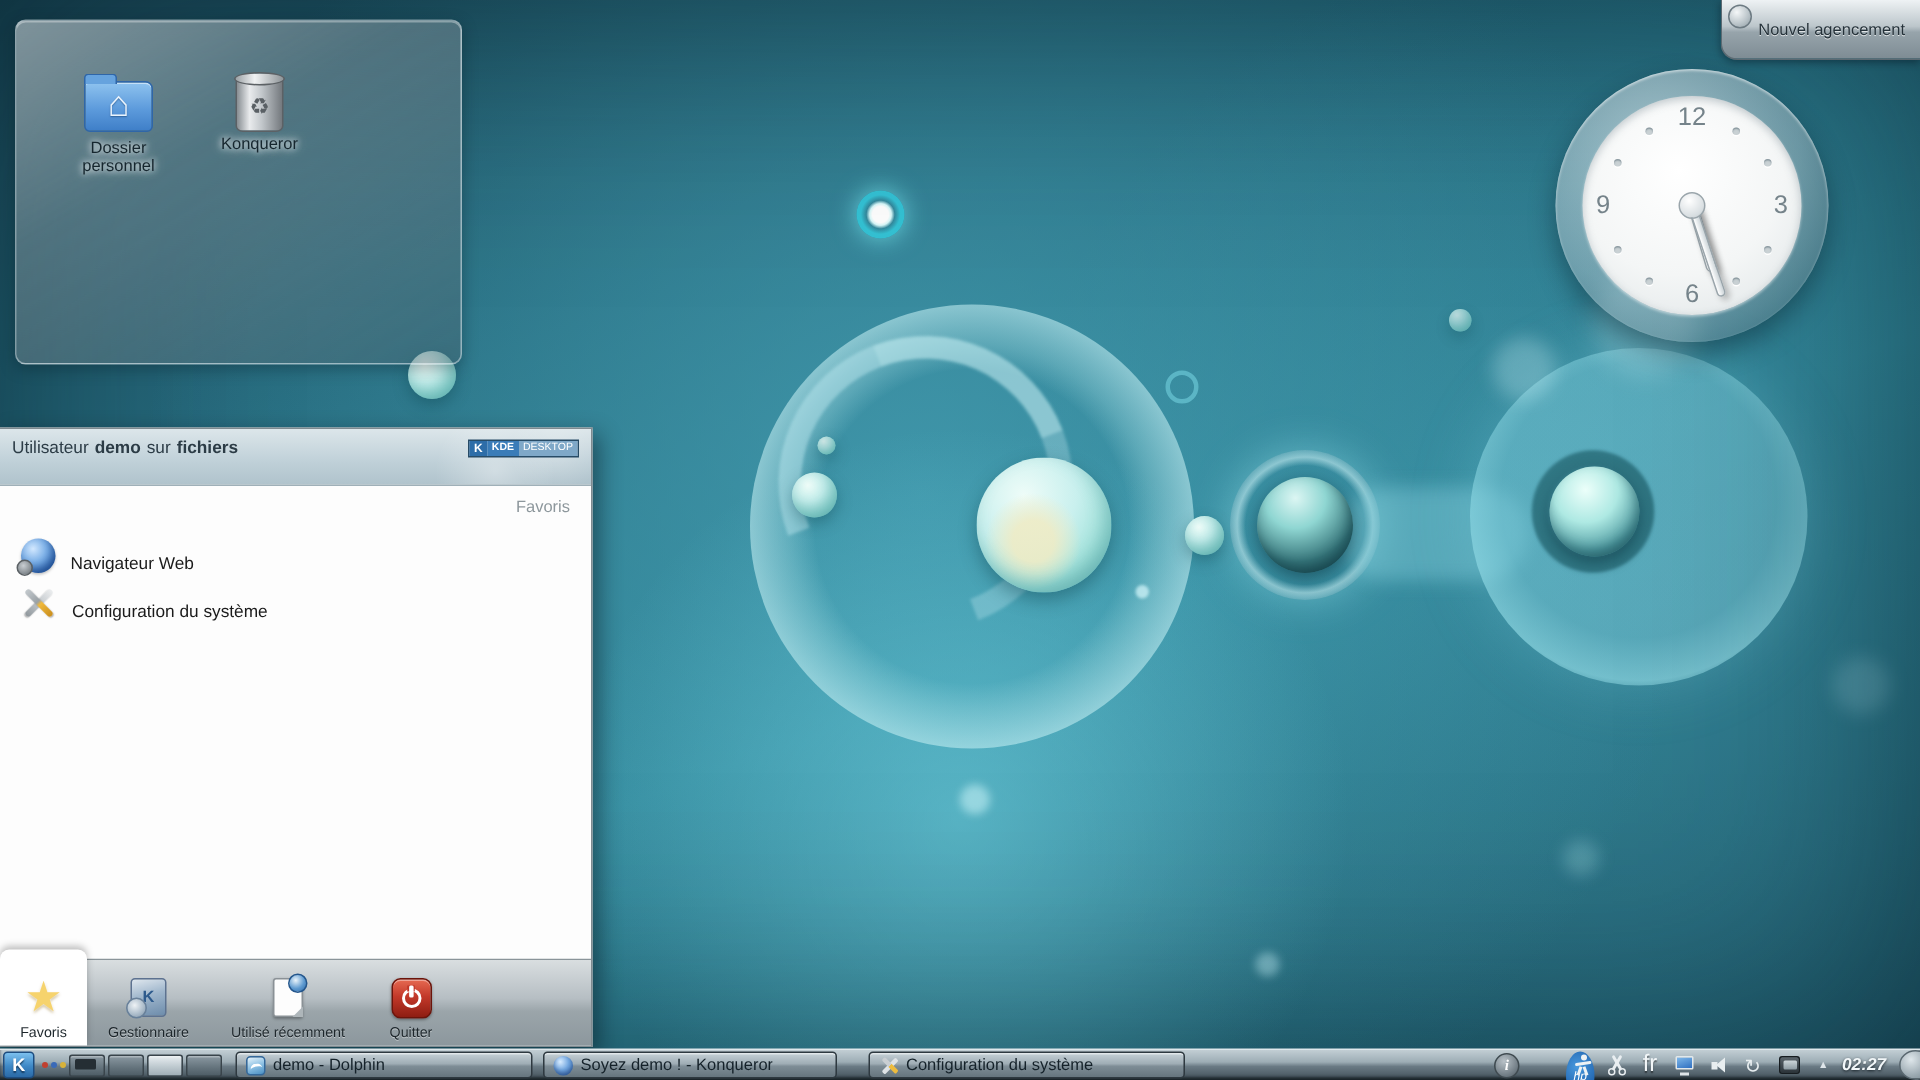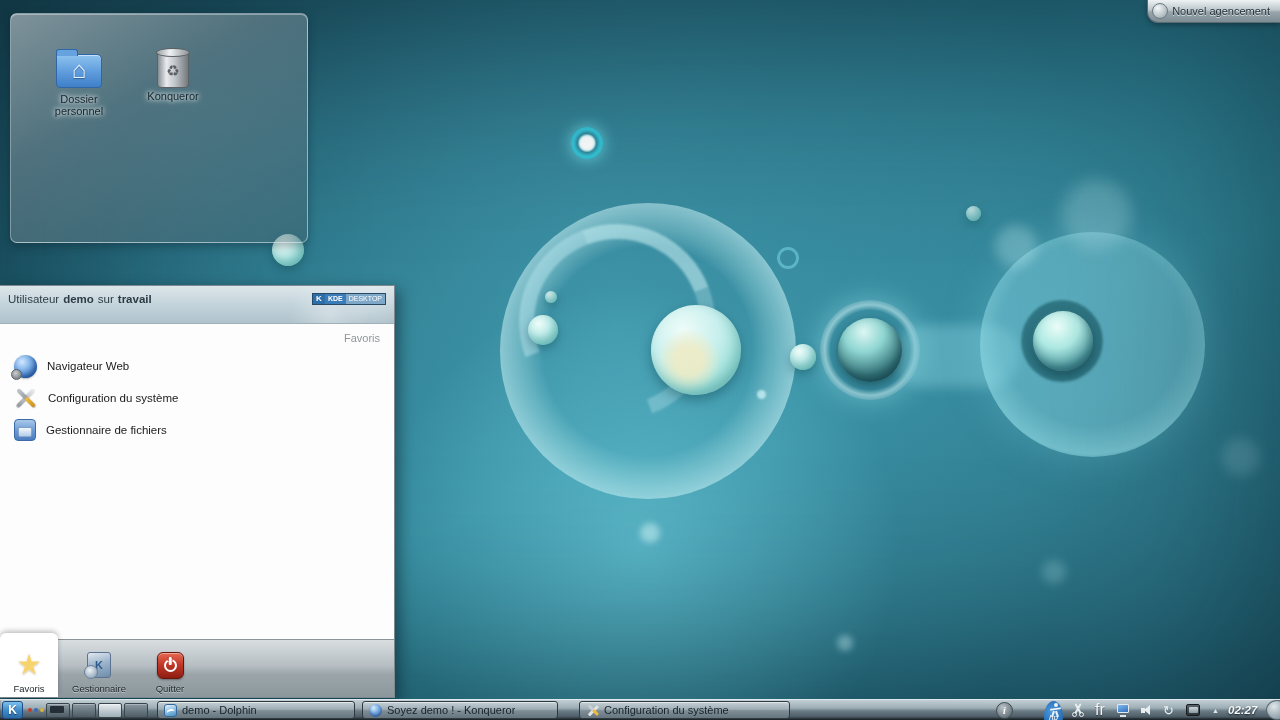--- a/index.html
+++ b/index.html
@@ -96,21 +96,21 @@
   .hour-dot { position:absolute; width:5px; height:5px; border-radius:50%; background:#c9d1d4;
     box-shadow: inset 0 1px 1px rgba(90,110,120,.6), 0 1px 0 #fff; }
   .hand { position:absolute; left:50%; top:50%; transform-origin:50% 0; border-radius:4px;
     background: linear-gradient(90deg,#ffffff,#cdd5d9); border:1px solid #9aa5ab; box-shadow:2px 3px 4px rgba(0,0,0,.25); }
   .hand-hour { width:7px; height:46px; margin-left:-3.5px; transform:rotate(-16.5deg); }
   .hand-min { width:6px; height:64px; margin-left:-3px; transform:rotate(-18.5deg); }
   .knob { position:absolute; left:50%; top:50%; width:18px; height:18px; margin:-9px 0 0 -9px; border-radius:50%;
     background: radial-gradient(circle at 38% 30%, #ffffff, #d8dee1 70%, #b9c2c6); border:1px solid #9aa5ab; }
 
   
-  #toolbox { position:absolute; right:0; top:0; height:23px; padding:0 10px 0 24px; display:flex; align-items:center;
+  #toolbox { position:absolute; right:0; top:0; height:40px; padding:0 10px 0 24px; display:flex; align-items:center;
     background: linear-gradient(180deg,#eef2f4 0%, #bcc6cb 45%, #97a4ab 55%, #7e8c94 100%);
     border:1px solid #5c6a72; border-top:none; border-right:none; border-radius:0 0 0 11px;
     font-size:11px; color:#243139; text-shadow:0 1px 0 rgba(255,255,255,.7); box-shadow:0 2px 5px rgba(0,10,20,.35); cursor:pointer; }
   #toolbox .tb-icon { position:absolute; left:4px; top:3px; width:16px; height:16px; border-radius:50%;
     background: radial-gradient(circle at 35% 30%, #f4f7f8, #b9c3c8 60%, #8e9ba2); border:1px solid #6c7a82; }
 
   
   #kickoff { position:absolute; left:0; top:285px; width:395px; height:413px;
     border:1px solid #7f8a90; border-left:none; background:#fdfdfd;
     box-shadow: 4px 5px 14px rgba(0,10,20,.45); display:flex; flex-direction:column; }
@@ -132,21 +132,21 @@
     background: radial-gradient(circle at 35% 30%, #6a6f74, #24282c 70%); }
   .binoculars::before { left:1px; } .binoculars::after { right:1px; }
   .binoculars .gear { position:absolute; left:6px; top:0; width:12px; height:9px; border-radius:50%;
     background: radial-gradient(circle at 40% 35%, #b9bfc4, #787f85 75%); border:1px solid #4c5257; }
   .ko-search-label { font-size:11px; color:#2c3c46; }
   #ko-search-input { flex:1; height:16px; margin-right:18px; border:1px solid #6fa0bf; border-radius:4px;
     background:#fff; box-shadow: inset 0 1px 2px rgba(60,100,130,.25); font-size:11px; padding:0 4px; outline:none; }
   #ko-body { flex:1; position:relative; background:#fdfdfd; }
   .ko-section-label { position:absolute; right:14px; top:8px; font-size:11px; color:#8d979c; }
   .ko-favs { position:absolute; left:8px; top:26px; right:8px; }
-  .fav-row { display:flex; align-items:center; height:32px; gap:10px; padding-left:6px; border-radius:4px; cursor:pointer; }
+  .fav-row { display:flex; align-items:flex-end; height:32px; gap:10px; padding-left:6px; border-radius:4px; cursor:pointer; }
   .fav-label { font-size:11.5px; color:#1b1b1b; }
   .icon-globe { width:23px; height:23px; border-radius:50%; position:relative; flex:0 0 auto;
     background: radial-gradient(circle at 35% 30%, #d2e8ff 0%, #7fb2e8 38%, #3a77c2 72%, #265a9e 100%);
     box-shadow: inset -2px -3px 5px rgba(10,30,80,.35), 0 1px 2px rgba(0,0,0,.25); }
   .icon-globe::after { content:''; position:absolute; left:-3px; bottom:-2px; width:9px; height:9px; border-radius:50%;
     background: radial-gradient(circle at 40% 35%, #c9ced2, #7c8artha 70%, #6c7artha); background: radial-gradient(circle at 40% 35%, #c9ced2, #7c8388 75%); border:1px solid #5b6165; }
   .icon-tools { width:24px; height:24px; position:relative; flex:0 0 auto; }
   .icon-tools::before { content:''; position:absolute; left:10px; top:0; width:4px; height:24px; border-radius:2px;
     background: linear-gradient(180deg,#eceeef 0%, #b9bfc4 60%, #8f969b 100%); transform:rotate(45deg); box-shadow:0 1px 1px rgba(0,0,0,.3); }
   .icon-tools::after { content:''; position:absolute; left:10px; top:0; width:4px; height:24px; border-radius:2px;
@@ -298,73 +298,96 @@
       <div class="fv-label">Dossier personnel</div>
     </div>
     <div class="fv-item" style="left:119px; top:36px;">
       <div class="trash-icon">
           <span class="recycle-glyph">♻</span>
         </div>
       <div class="fv-label">Konqueror</div>
     </div>
   </div>
 
+  <div id="clockwidget">
+    <div id="clockface">
+      <span class="clock-num num12">12</span>
+      <span class="clock-num num3">3</span>
+      <span class="clock-num num6">6</span>
+      <span class="clock-num num9">9</span>
+      <i class="hour-dot" style="left:100px;top:21px;"></i>
+      <i class="hour-dot" style="left:121px;top:42px;"></i>
+      <i class="hour-dot" style="left:121px;top:100px;"></i>
+      <i class="hour-dot" style="left:100px;top:121px;"></i>
+      <i class="hour-dot" style="left:42px;top:121px;"></i>
+      <i class="hour-dot" style="left:21px;top:100px;"></i>
+      <i class="hour-dot" style="left:21px;top:42px;"></i>
+      <i class="hour-dot" style="left:42px;top:21px;"></i>
+      <div class="hand hand-hour"></div>
+      <div class="hand hand-min"></div>
+      <div class="knob"></div>
+    </div>
+  </div>
 
   <div id="toolbox">
     <span class="tb-icon"></span>
     <span>Nouvel agencement</span>
   </div>
 
   <div id="kickoff">
     <div id="ko-header">
       <div class="ko-title-row">
         <div class="ko-title">
           <span>Utilisateur</span>
           <span class="bold">demo</span>
           <span>sur</span>
-          <span class="bold">travail</span>
+          <span class="bold">fichiers</span>
         </div>
         <div class="ko-badge">
           <span class="b-logo">K</span>
           <span class="b-kde">KDE</span>
           <span class="b-desktop">DESKTOP</span>
         </div>
       </div>
     </div>
 
     <div id="ko-body">
       <div class="ko-section-label">Favoris</div>
       <div class="ko-favs">
         <div class="fav-row">
           <span class="icon-globe"></span>
           <span class="fav-label">Navigateur Web</span>
         </div>
         <div class="fav-row">
           <span class="icon-tools"></span>
           <span class="fav-label">Configuration du système</span>
         </div>
-        <div class="fav-row">
-          <span class="icon-fm"></span>
-          <span class="fav-label">Gestionnaire de fichiers</span>
-        </div>
       </div>
     </div>
 
     <div id="ko-tabs">
       <div class="ko-tab tab-fav active">
         <div class="tab-icon-box">
             <span class="star-glyph">★</span>
           </div>
         <span class="tab-label">Favoris</span>
       </div>
       <div class="ko-tab tab-apps">
         <div class="tab-icon-box">
             <span class="apps-icon">K</span>
           </div>
         <span class="tab-label">Gestionnaire</span>
+      </div>
+      <div class="ko-tab tab-recent">
+        <div class="tab-icon-box">
+          <span class="recent-icon">
+              <i class="clk"></i>
+            </span>
+        </div>
+        <span class="tab-label">Utilisé récemment</span>
       </div>
       <div class="ko-tab tab-quit">
         <div class="tab-icon-box">
           <span class="quit-icon">
               <i class="power-glyph"></i>
             </span>
         </div>
         <span class="tab-label">Quitter</span>
       </div>
     </div>

